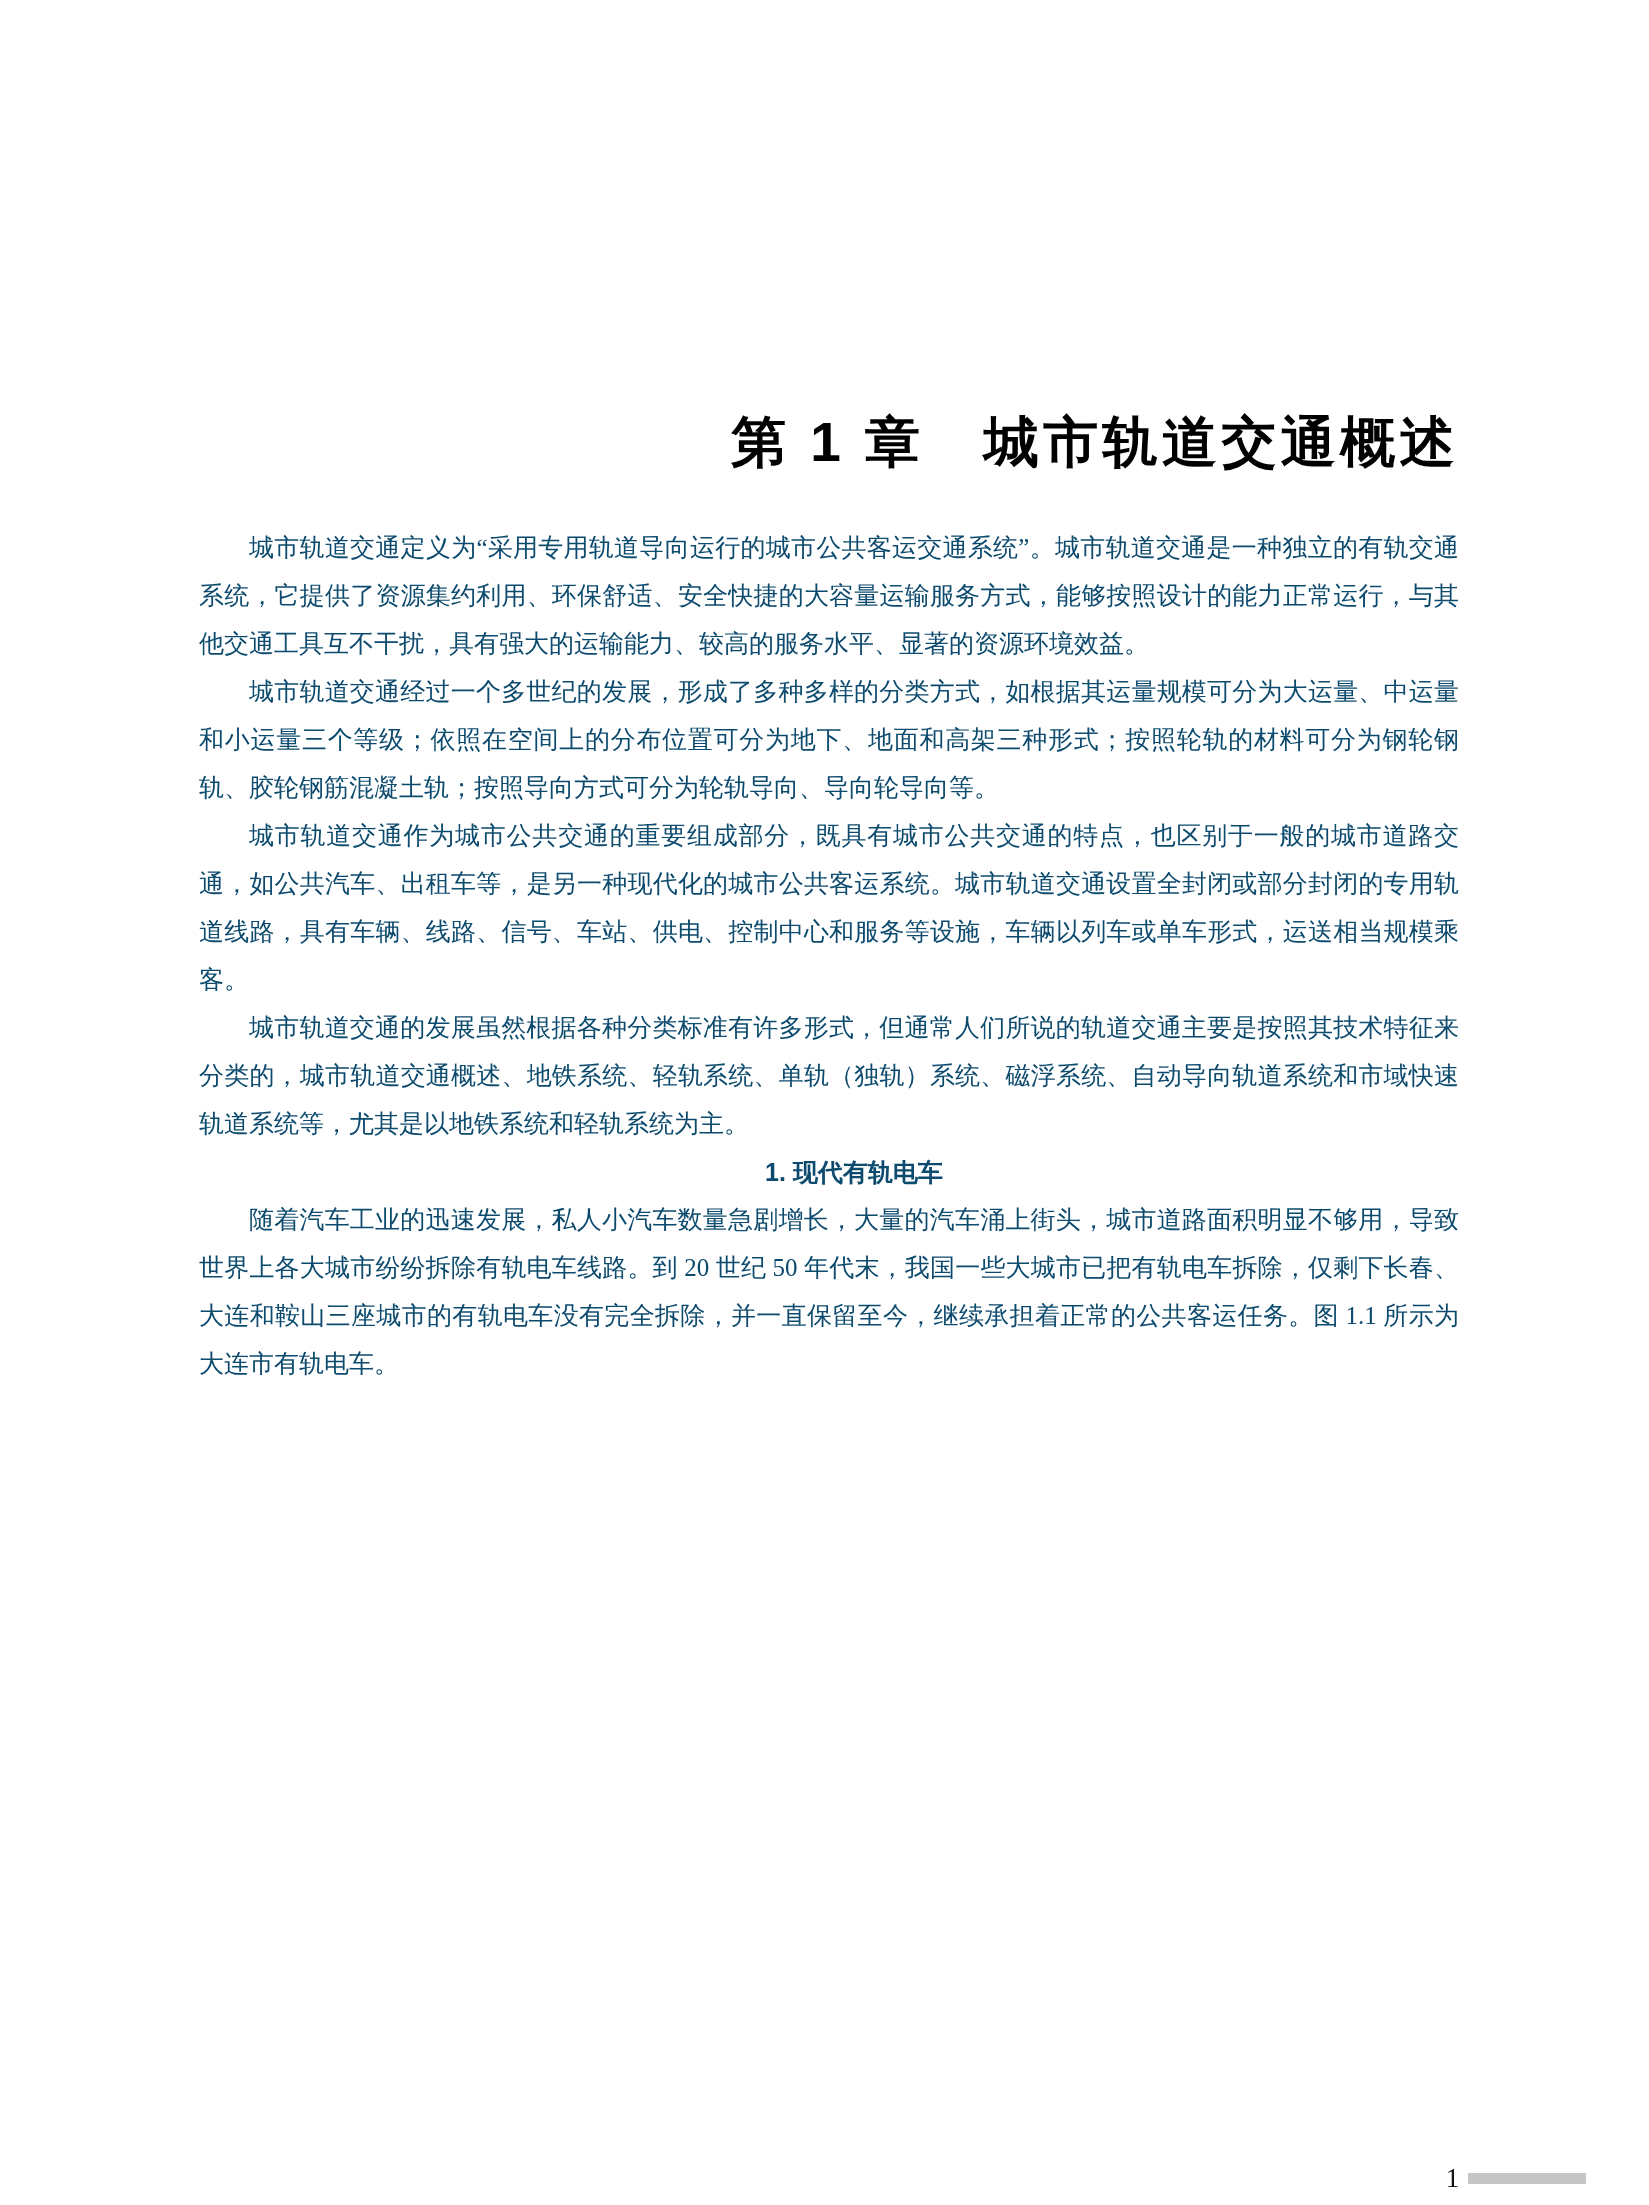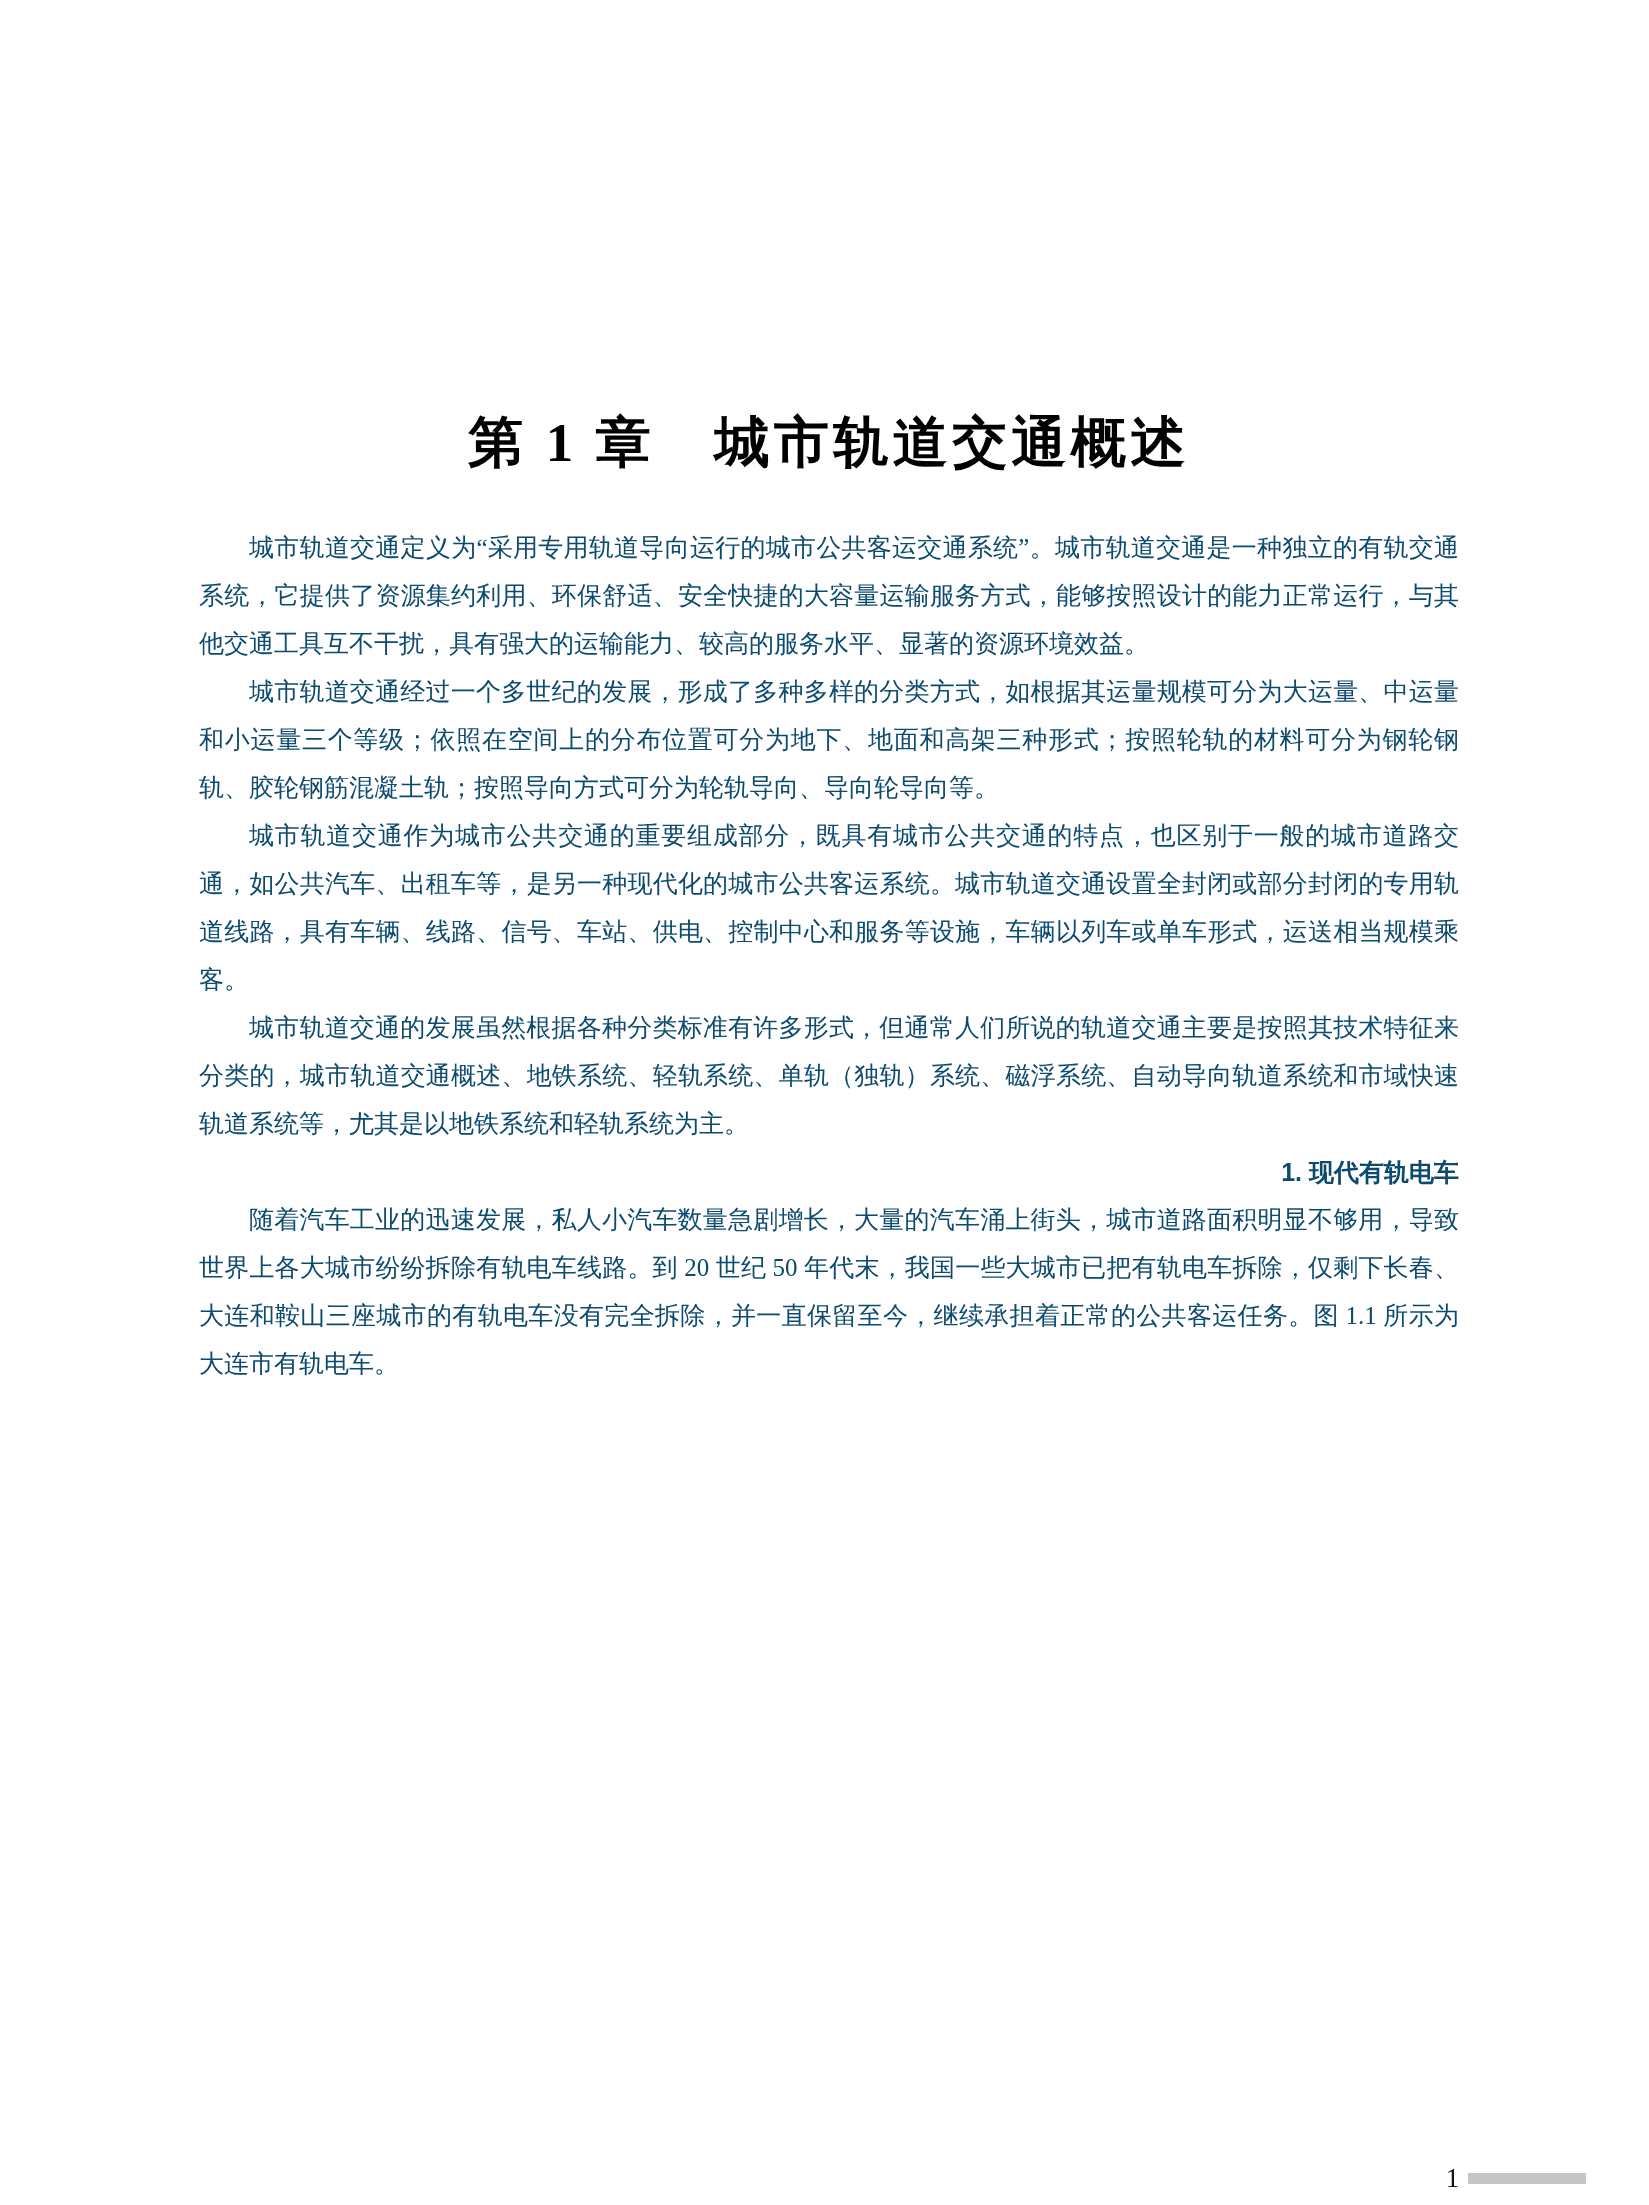--- a/index.html
+++ b/index.html
@@ -18,22 +18,22 @@
     overflow: hidden;
   }
   .content {
     position: absolute;
     left: 199px;
     top: 0;
     width: 1260px;
   }
   .chapter-title {
     margin-top: 406px;
-    text-align: center;
-    font-family: Liberation Serif, serif;
+    text-align: right;
+    font-family: Liberation Sans, sans-serif;
     font-weight: 700;
     font-size: 55px;
     letter-spacing: 4.4px;
     color: #000000;
     white-space: nowrap;
   }
   .section-heading {
     margin-top: 86px;
     text-align: center;
     font-family: "Liberation Sans", sans-serif;
@@ -50,21 +50,21 @@
     font-size: 25px;
     line-height: 48px;
     text-align: justify;
     text-indent: 2em;
     color: #0c4a6e;
     word-break: break-all;
   }
   .subheading {
     font-family: "Liberation Sans", sans-serif;
     font-weight: 600;
-    text-align: right;
+    text-align: center;
   }
   .footer {
     position: absolute;
     right: 64px;
     bottom: 117px;
     display: flex;
     align-items: center;
   }
   .page-number {
     font-size: 27px;

